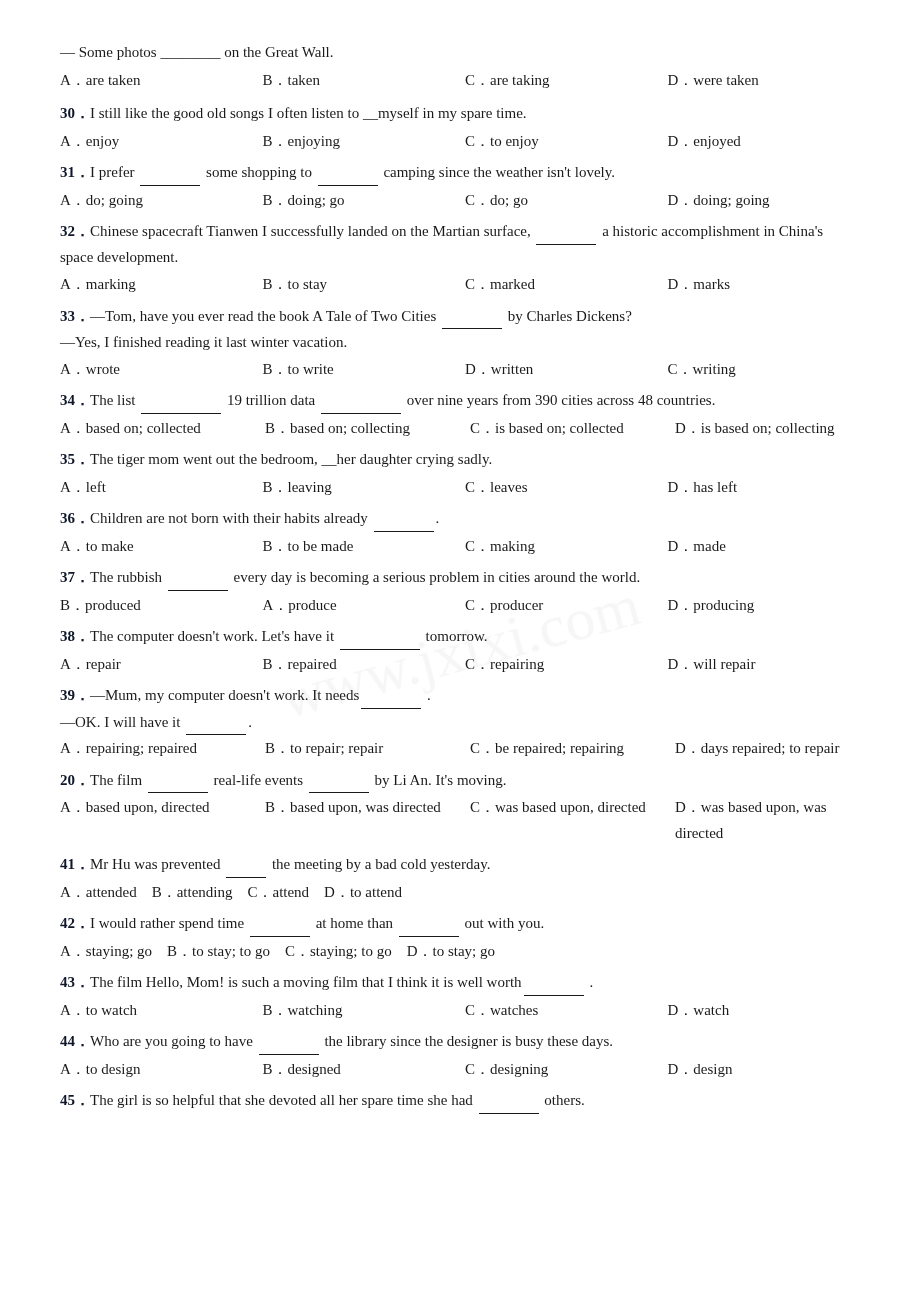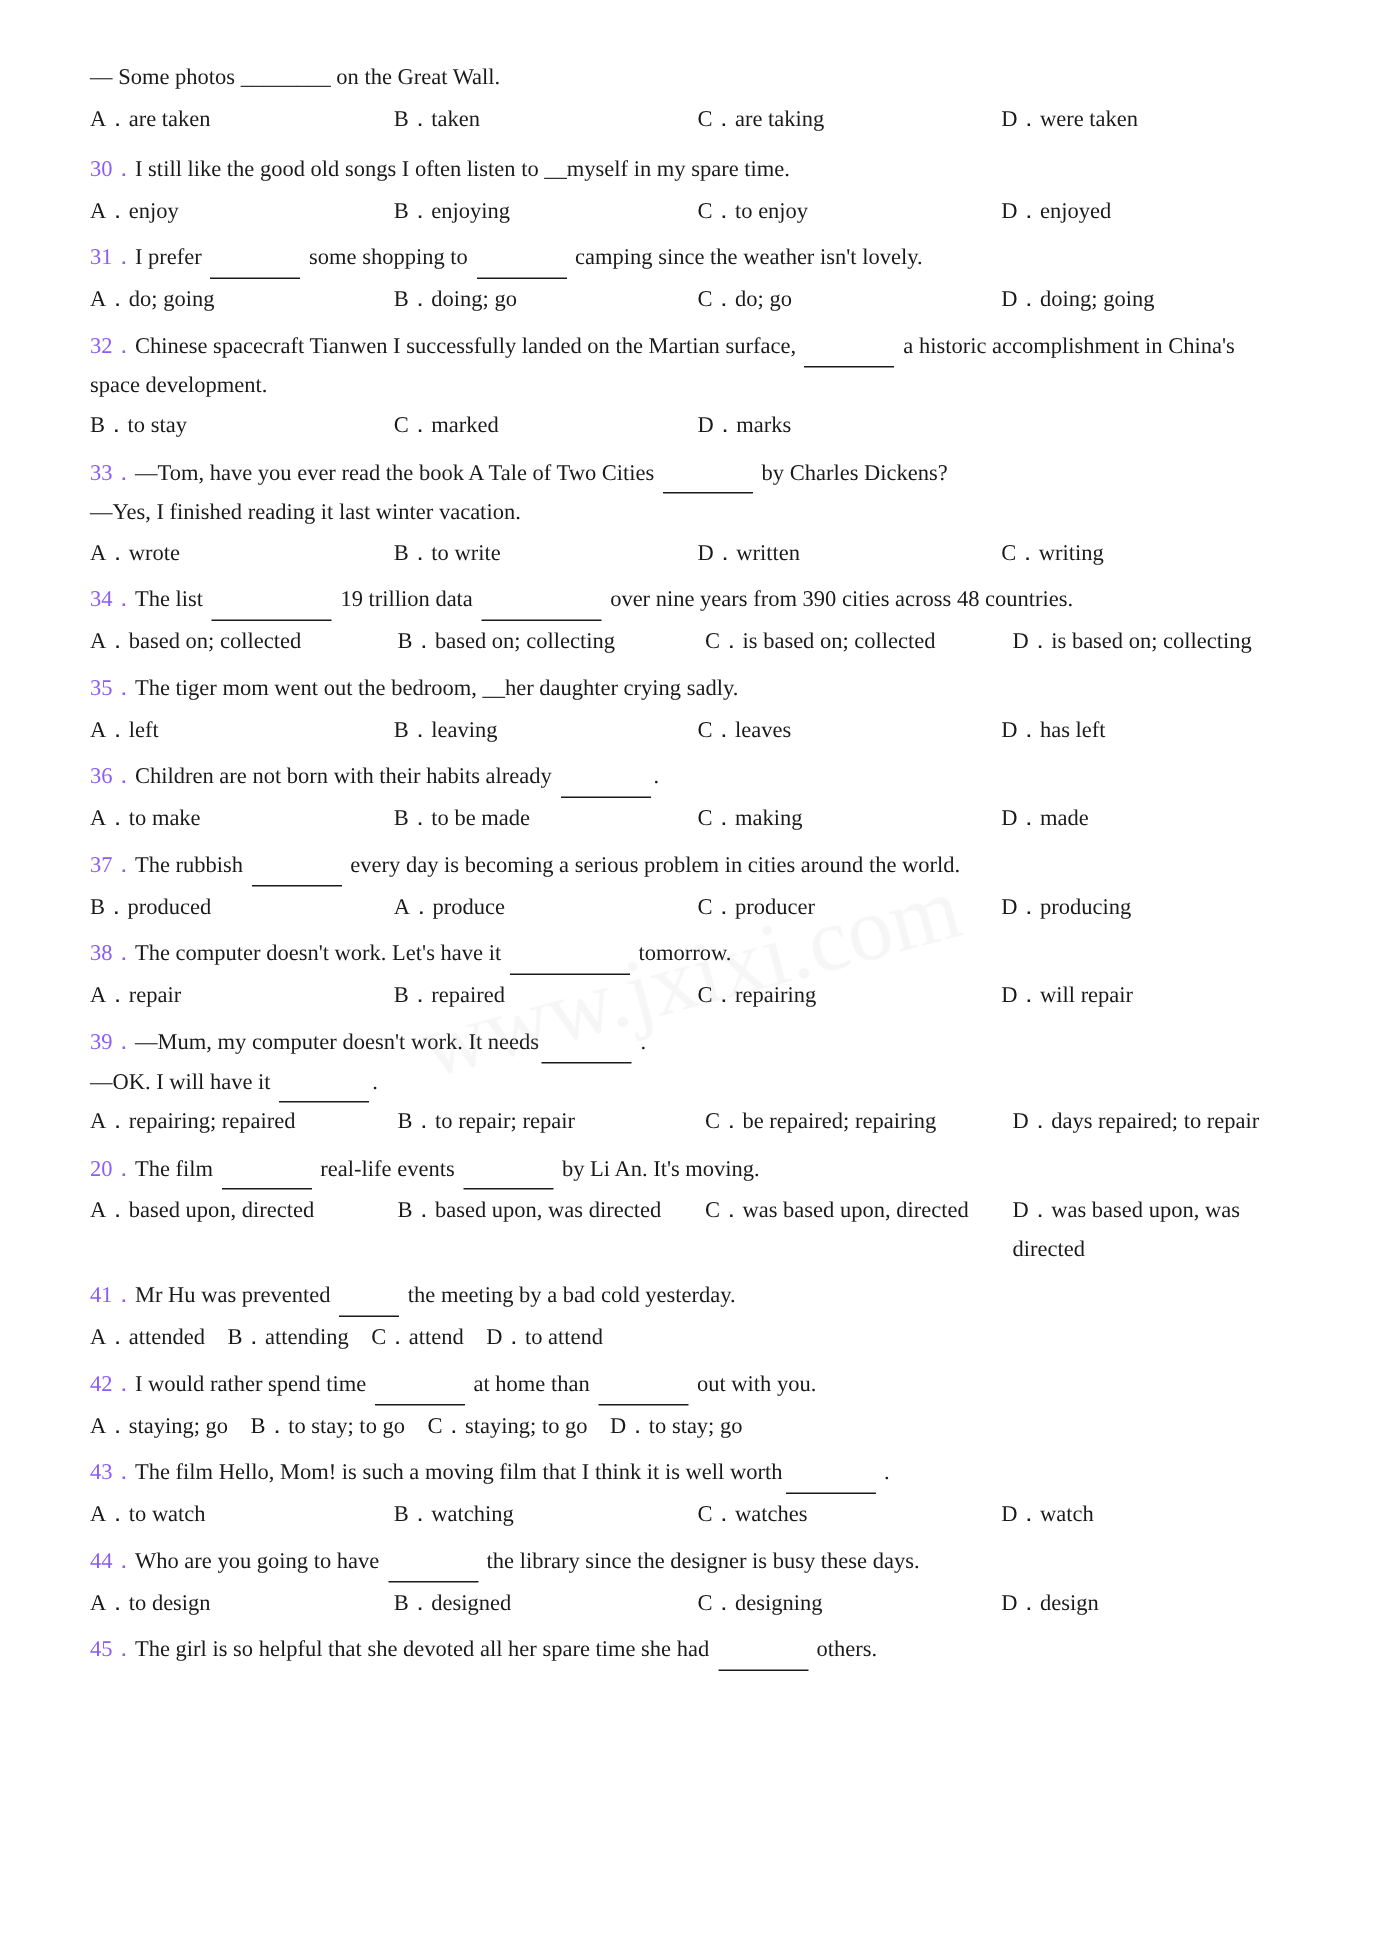--- a/index.html
+++ b/index.html
@@ -5,22 +5,22 @@
     * { margin: 0; padding: 0; box-sizing: border-box; }
     body {
       background: #ffffff;
       font-family: "Times New Roman", Times, serif;
       font-size: 15px;
       color: #1a1a1a;
       padding: 40px 60px;
       line-height: 1.7;
     }
     .question-number {
-      color: #8b5cf6;
-      font-weight: normal;
+      color: #0f172a;
+      font-weight: bold;
     }
     .question-block {
       margin-bottom: 6px;
     }
     .question-text {
       display: block;
       margin-bottom: 2px;
     }
     .options-2col {
       display: grid;
@@ -104,20 +104,21 @@
     <span>C．do; go</span>
     <span>D．doing; going</span>
   </div>
 </div>
 
 <div class="question-block">
   <span class="question-text">
     <span class="question-number">32．</span>Chinese spacecraft Tianwen I successfully landed on the Martian surface, <span class="blank"></span> a historic accomplishment in China's space development.
   </span>
   <div class="options-4col">
+    <span>A．marking</span>
     <span>B．to stay</span>
     <span>C．marked</span>
     <span>D．marks</span>
   </div>
 </div>
 
 <div class="question-block">
   <span class="dialog-line">
     <span class="question-number">33．</span>—Tom, have you ever read the book A Tale of Two Cities <span class="blank"></span> by Charles Dickens?
   </span>

